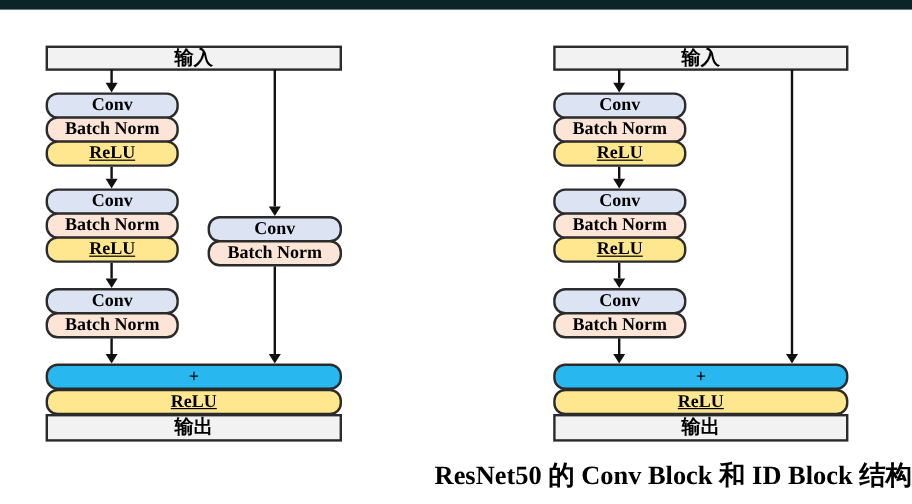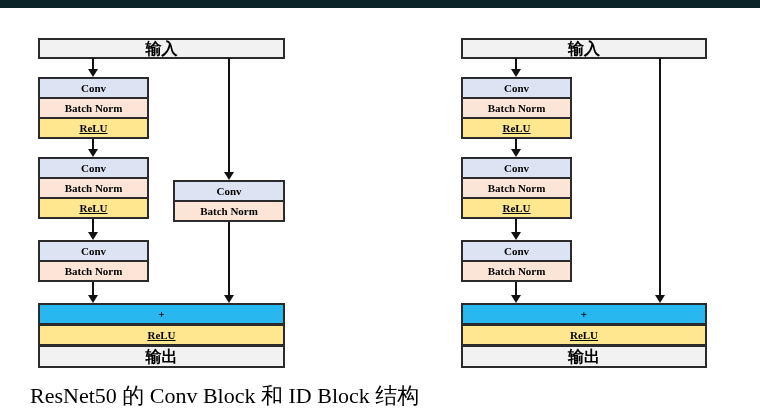--- a/index.html
+++ b/index.html
@@ -14,43 +14,44 @@
     position: absolute; left: 0; top: 0; width: 760px; height: 8px;
     background: var(--top-bar, #0b2427);
   }
   .box {
     position: absolute; box-sizing: border-box;
     border: 2px solid var(--box-border, #2b2b2b);
     display: flex; align-items: center; justify-content: center;
     font-weight: 700; color: #000; line-height: 1;
   }
   .wide   { font-size: 16px; }
-  .layer  { font-size: 11px; }
+  .layer  { font-size: 15px; border-radius: 10px; }
   .stack  { position: absolute; display: flex; flex-direction: column; }
   .stack .box { position: relative; width: 100%; height: 22px; }
   .stack .box + .box { margin-top: -2px; }
   .fill-io   { background: var(--input-output-fill, #f2f2f2); }
   .fill-conv { background: var(--conv-fill, #dce3f3); }
   .fill-bn   { background: var(--batch-norm-fill, #fce4d6); }
   .fill-relu { background: var(--relu-fill, #ffe78f); text-decoration: underline; }
   .fill-add  { background: var(--add-fill, #29b7f0); }
   .vline {
     position: absolute; width: 2px;
     background: var(--arrow, #111111);
   }
   .ahead {
     position: absolute; width: 0; height: 0;
     border-left: 5px solid transparent;
     border-right: 5px solid transparent;
     border-top: 8px solid var(--arrow, #111111);
   }
   .caption {
     position: absolute; left: 30px; top: 381px; width: 730px;
-    text-align: left; font-size: 22px; color: #000;
+    text-align: right; font-size: 22px; color: #000;
     font-family: "Liberation Serif", "DejaVu Serif", serif;
+    font-weight: bold;
   }
 </style>
 </head>
 <body>
 
 <div class="topbar"></div>
 
 <div>
 
   <div class="box wide fill-io" style="left:38px;top:38px;width:247px;height:21px">输入</div>

